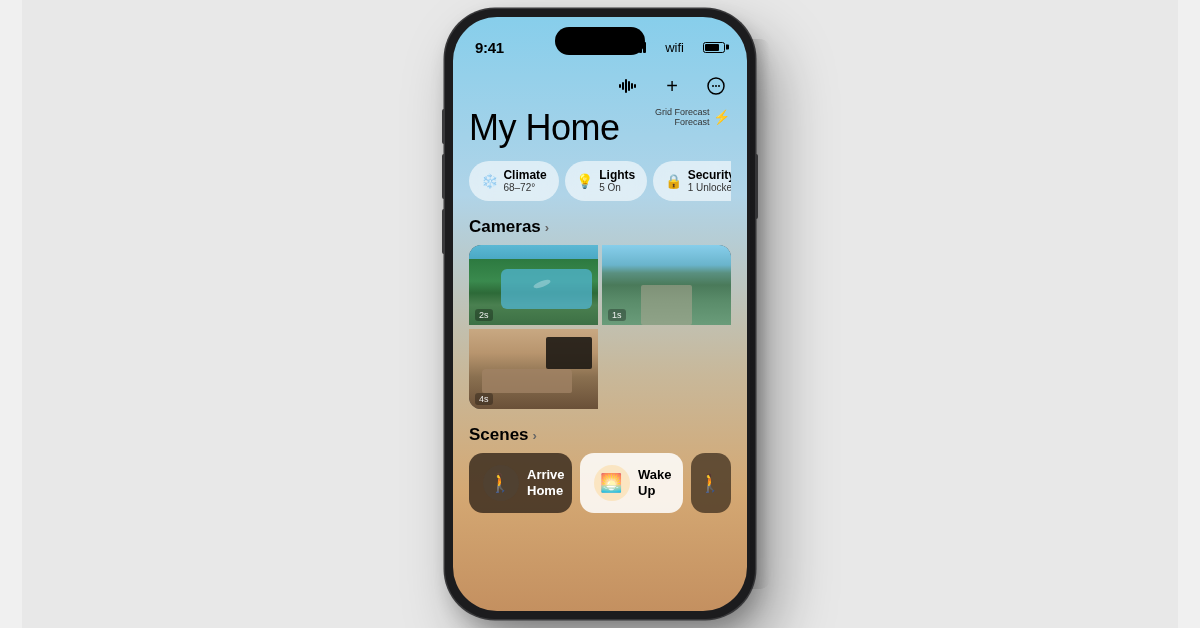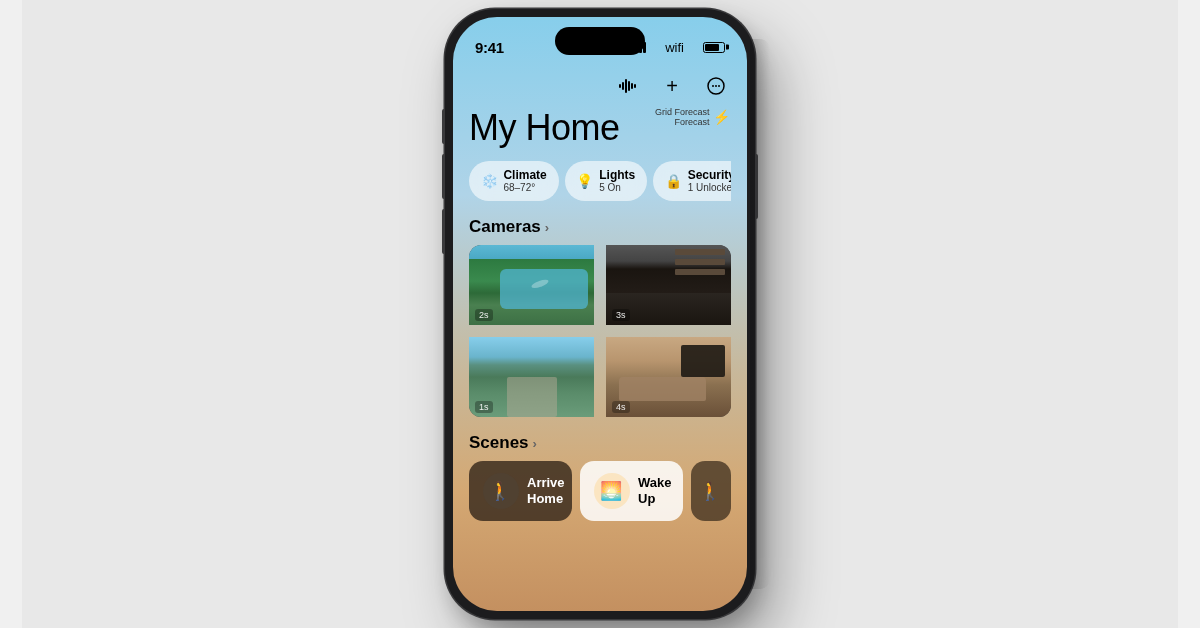--- a/index.html
+++ b/index.html
@@ -283,21 +283,21 @@
 
     .section-chevron {
       font-size: 13px;
       color: #666;
     }
 
     .camera-grid {
       display: grid;
       grid-template-columns: 1fr 1fr;
       grid-template-rows: 80px 80px;
-      gap: 12px;
+      gap: 4px;
       border-radius: 12px;
       overflow: hidden;
       margin-bottom: 16px;
     }
 
     .camera-cell {
       position: relative;
       background: #444;
       overflow: hidden;
     }
@@ -594,31 +594,20 @@
 
           <div class="camera-cell">
             <div class="cam1-visual">
               <div class="cam1-pool">
                 <div class="cam1-pool-shimmer"></div>
               </div>
             </div>
             <span class="cam-timestamp">2s</span>
           </div>
 
-          <div class="camera-cell">
-            <div class="cam2-visual">
-              <div class="cam2-floor"></div>
-              <div class="cam2-shelves">
-                <div class="cam2-shelf"></div>
-                <div class="cam2-shelf"></div>
-                <div class="cam2-shelf"></div>
-              </div>
-            </div>
-            <span class="cam-timestamp">3s</span>
-          </div>
 
           <div class="camera-cell">
             <div class="cam3-visual">
               <div class="cam3-path"></div>
             </div>
             <span class="cam-timestamp">1s</span>
           </div>
 
           <div class="camera-cell">
             <div class="cam4-visual">

